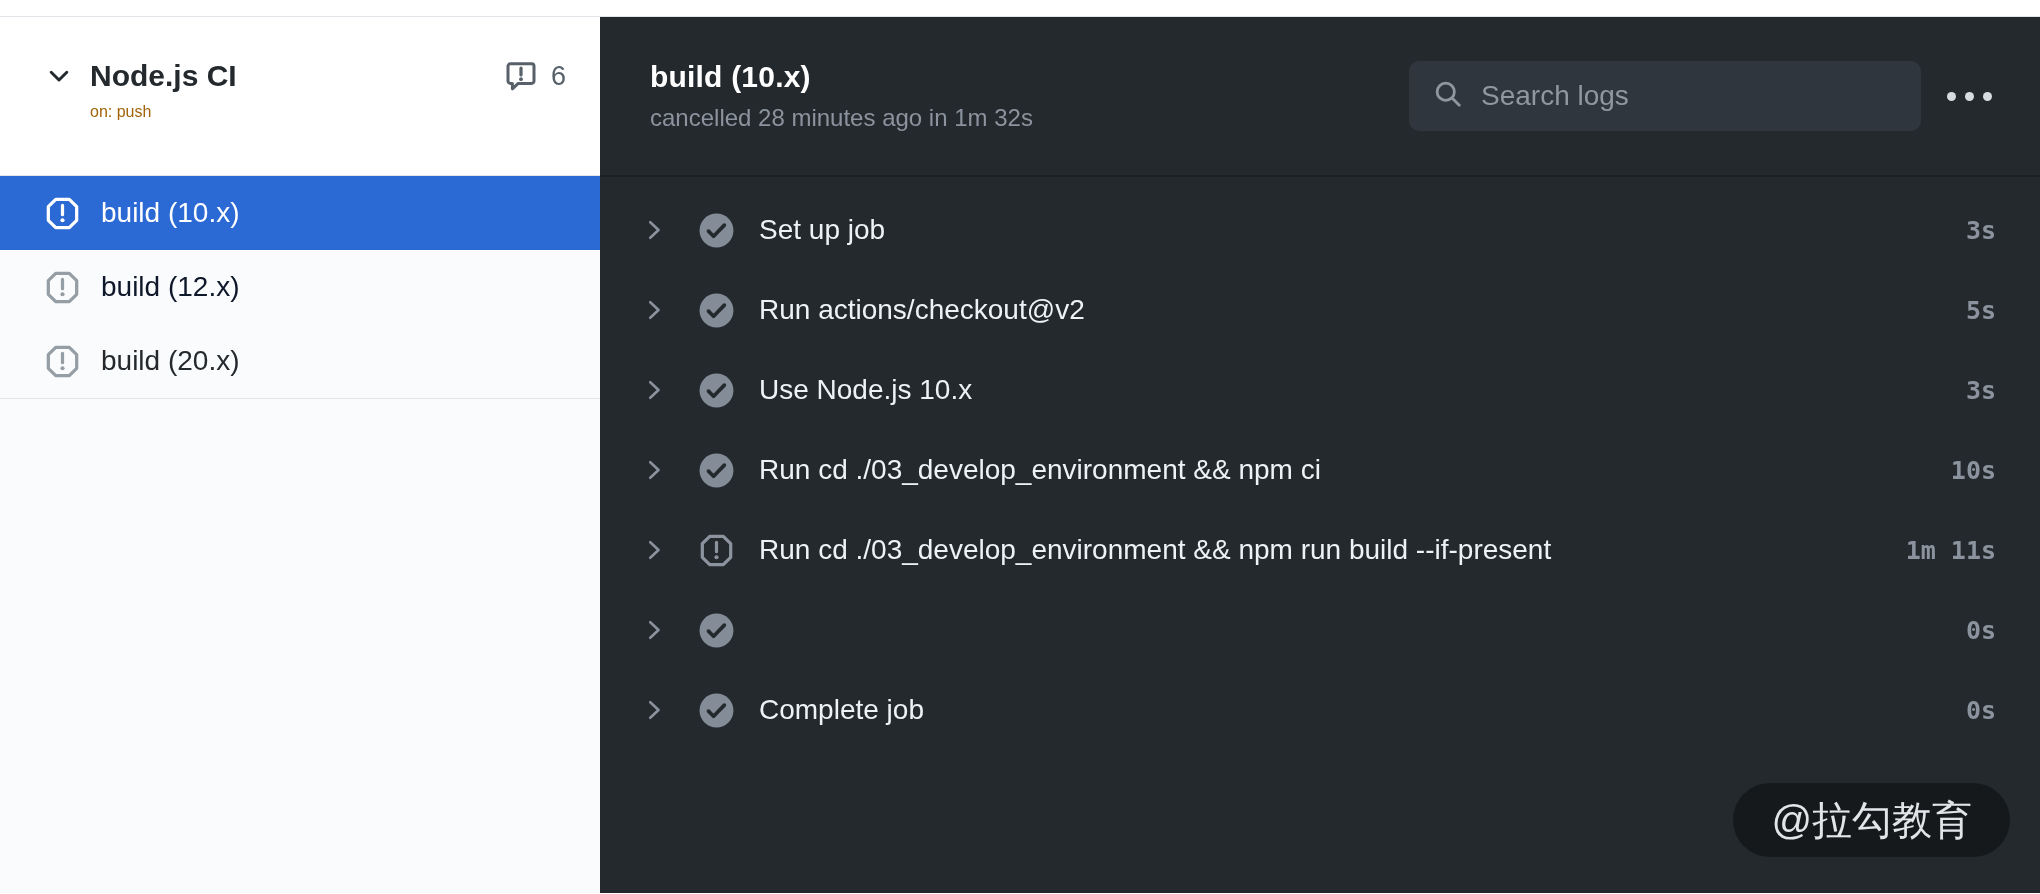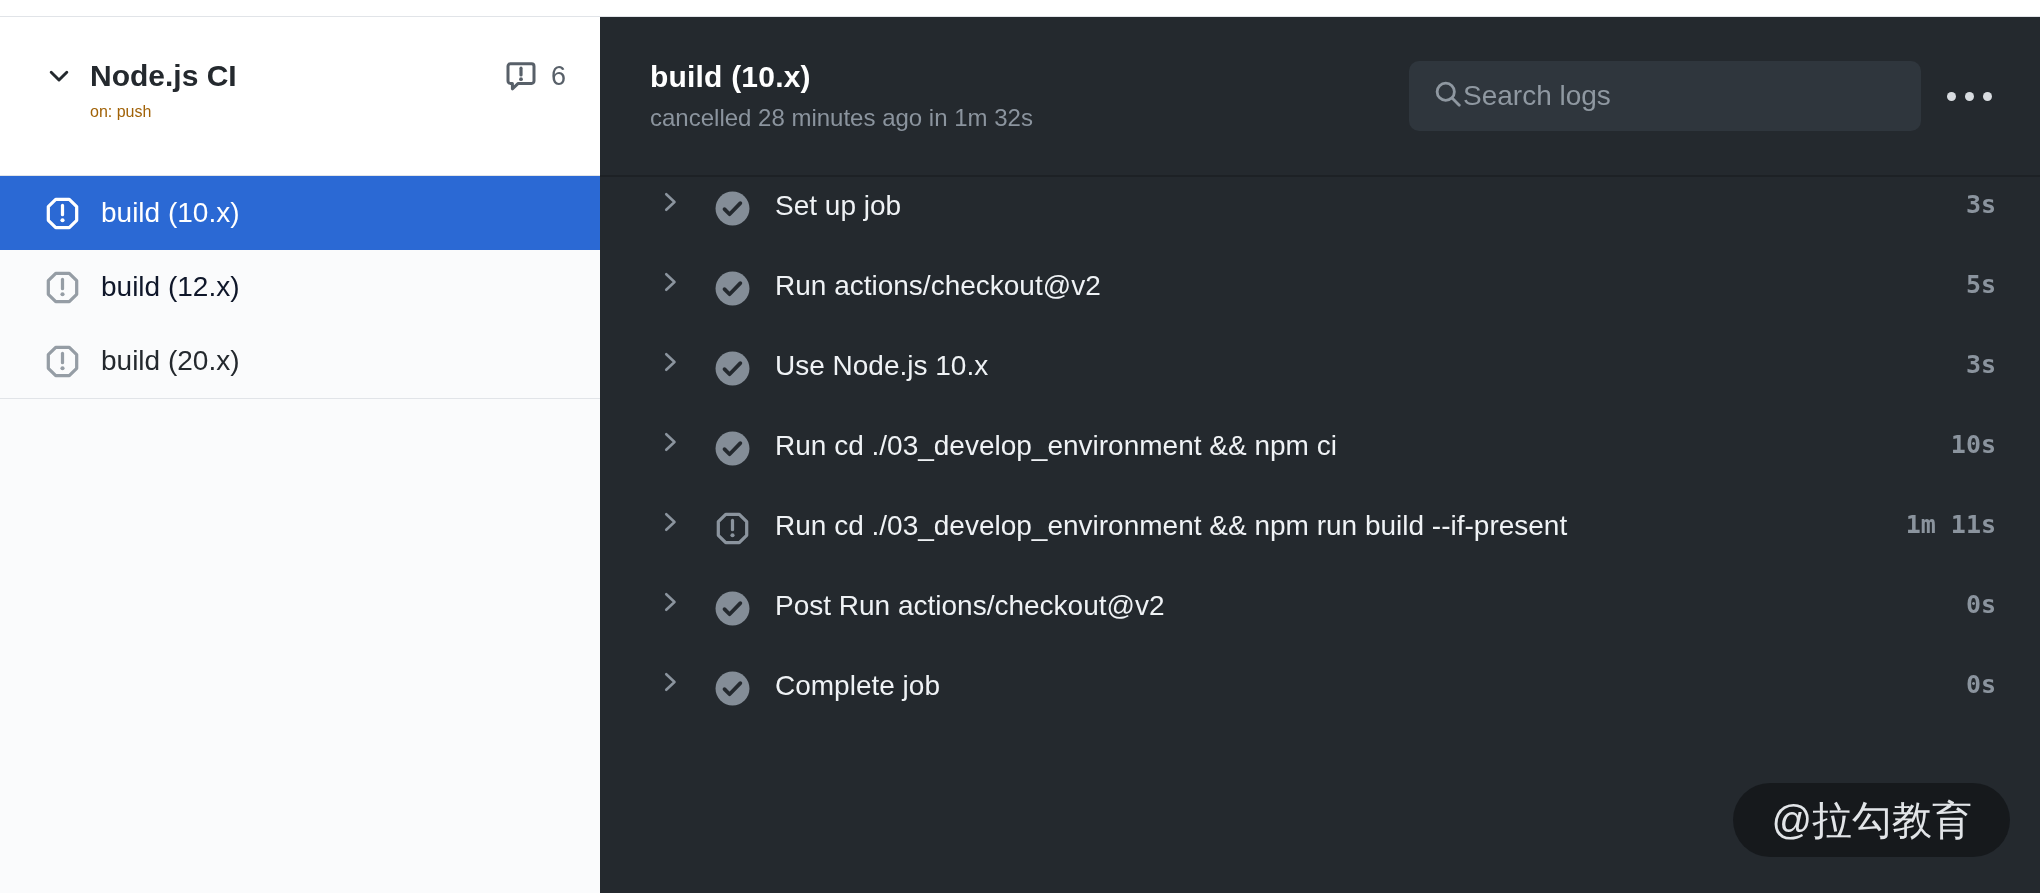--- a/index.html
+++ b/index.html
@@ -104,20 +104,21 @@
     gap: 22px;
   }
   .searchbox {
     width: 512px;
     height: 70px;
     background: #2f363d;
     border-radius: 10px;
     display: flex;
     align-items: center;
     padding: 0 20px 0 24px;
+    gap: 18px;
   }
   .searchbox svg { flex-shrink: 0; }
   .searchbox input {
     background: transparent;
     border: none;
     outline: none;
     width: 100%;
     font-size: 28px;
     color: #e1e4e8;
     font-family: "Liberation Sans", "DejaVu Sans", sans-serif;
@@ -134,22 +135,22 @@
     width: 9px; height: 9px;
     border-radius: 50%;
     background: #d8dce0;
     display: block;
   }
 
   .steps { padding-top: 13px; }
   .step {
     height: 80px;
     display: flex;
-    align-items: flex-start;
-    padding: 0 44px 0 58px;
+    align-items: center;
+    padding: 0 44px 0 42px;
     cursor: pointer;
   }
   .step .chev-r { width: 24px; height: 24px; display: inline-flex; margin-right: 32px; flex-shrink: 0; }
   .step .step-icon { width: 37px; height: 37px; display: inline-flex; margin-right: 24px; flex-shrink: 0; }
   .step .step-title {
     font-size: 28px;
     color: #eff2f5;
   }
   .step .step-duration {
     margin-left: auto;
@@ -349,21 +350,20 @@
       <svg viewBox="0 0 16 16" width="24" height="24">
               <path d="M5.5 2.8 11 8l-5.5 5.2" fill="none" stroke="#8b949e" stroke-width="1.7" stroke-linecap="round" stroke-linejoin="round"></path>
             </svg>
     </span>
     <span class="step-icon">
             <svg viewBox="0 0 24 24" width="37" height="37">
   <circle cx="12" cy="12" r="11" fill="#848d97"></circle>
   <path d="M6.8 12.4l3.3 3.3 7-7.2" fill="none" stroke="#24292e" stroke-width="2.4" stroke-linecap="round" stroke-linejoin="round"></path>
             </svg>
           </span>
-    <span class="step-title">Post Run actions/checkout@v2</span>
     <span class="step-duration">0s</span>
   </div>
 
   <div class="step">
     <span class="chev-r">
       <svg viewBox="0 0 16 16" width="24" height="24">
               <path d="M5.5 2.8 11 8l-5.5 5.2" fill="none" stroke="#8b949e" stroke-width="1.7" stroke-linecap="round" stroke-linejoin="round"></path>
             </svg>
     </span>
     <span class="step-icon">

